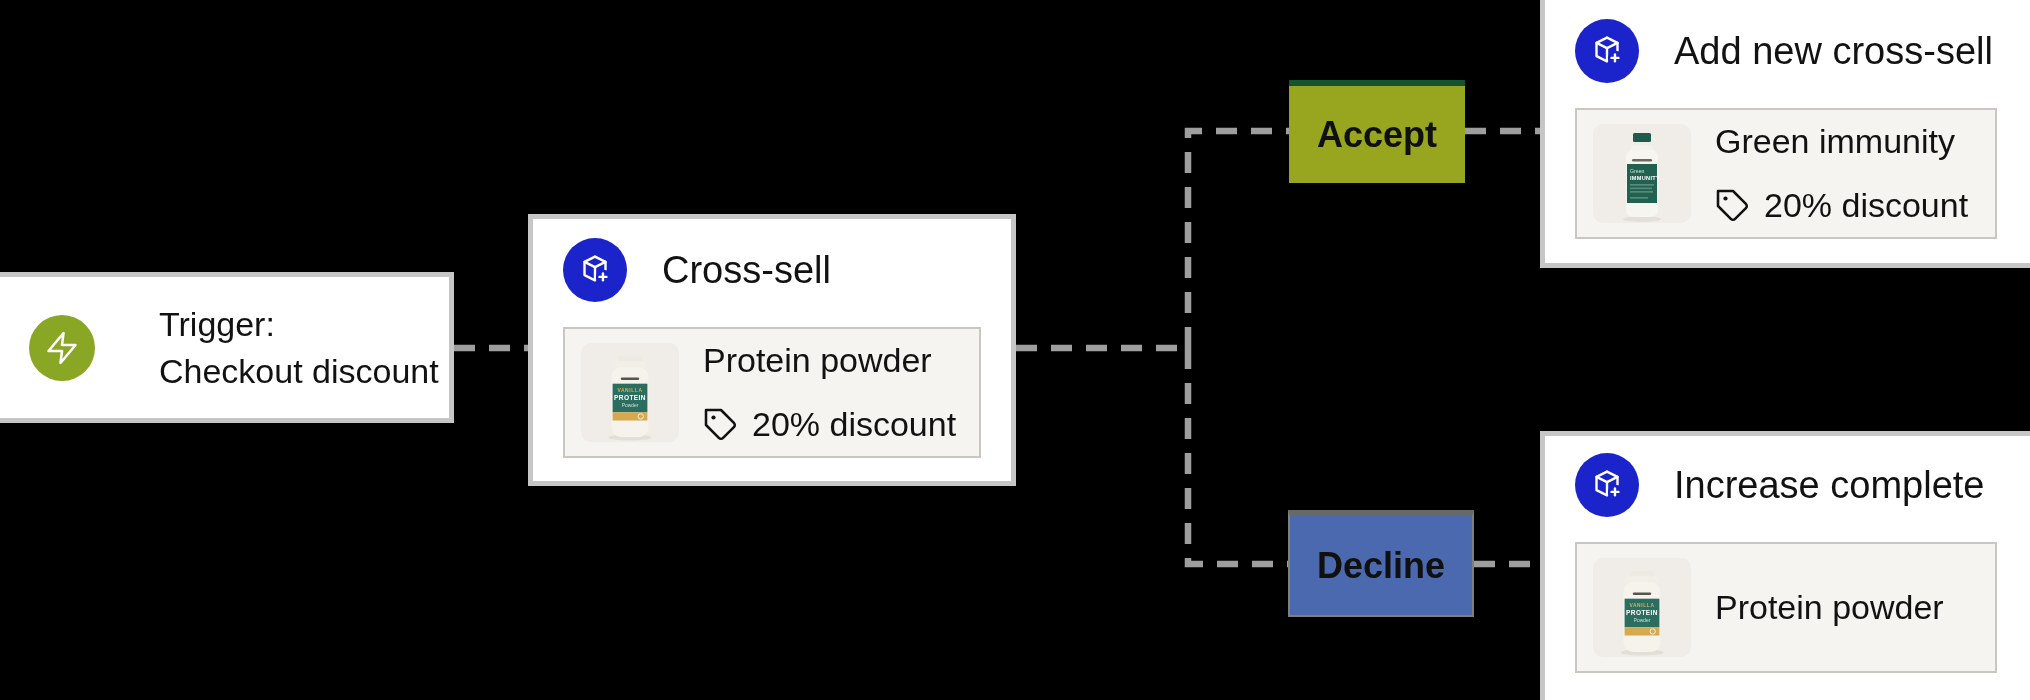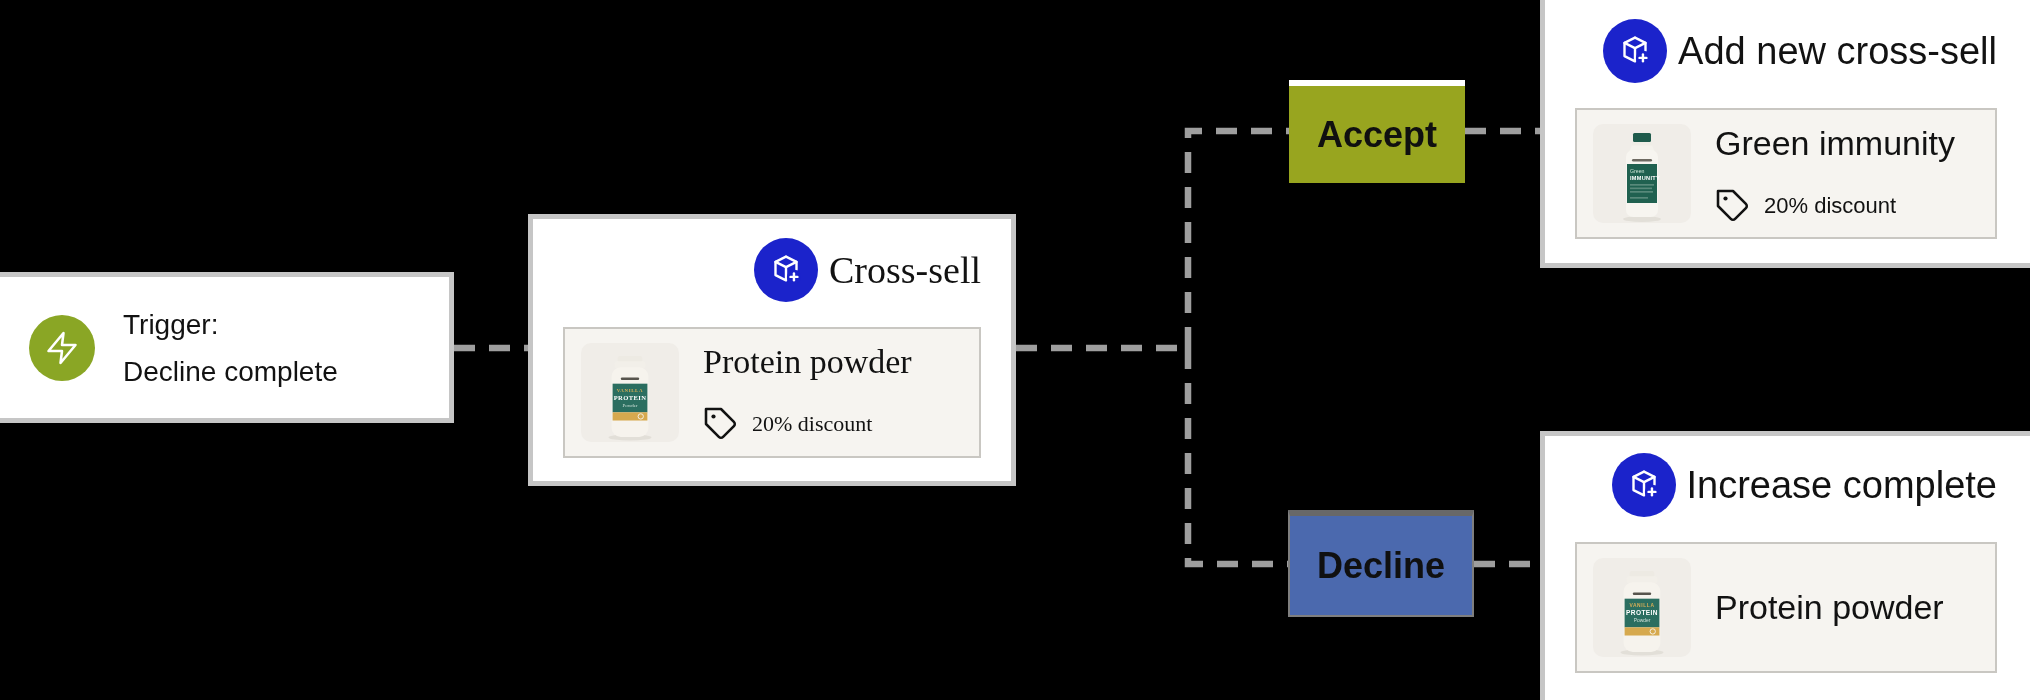--- a/index.html
+++ b/index.html
@@ -8,48 +8,48 @@
   .canvas *{box-sizing:border-box;}
 
   .connectors{position:absolute;left:0;top:0;z-index:1;}
   .connectors path{fill:none;stroke:#9e9e9e;stroke-width:6.5;stroke-dasharray:21 14;}
 
   .card{position:absolute;background:#fff;border:5px solid #c6c6c6;z-index:2;}
 
   
   .trigger{left:-6px;top:272px;width:460px;height:151px;display:flex;align-items:center;
            gap:28px;padding-left:30px;}
-  .trigger-text{font-size:28px;line-height:47px;}
+  .trigger-text{font-size:34px;line-height:47px;margin-left:36px;}
 
   
   .circle{border-radius:50%;display:flex;align-items:center;justify-content:center;flex:none;}
   .circle.green{width:66px;height:66px;background:#8aa625;}
   .circle.blue{width:64px;height:64px;background:#1b23cb;}
 
   
   .node{padding:19px 30px;}
-  .node.cs{left:528px;top:214px;width:488px;height:272px;font-family:Liberation Serif, serif;}
+  .node.cs{left:528px;top:214px;width:488px;height:272px;}
   .node.tr{left:1540px;top:-5px;width:500px;height:273px;padding-right:38px;}
   .node.br{left:1540px;top:431px;width:500px;height:290px;padding-top:17px;padding-right:38px;}
-  .node-header{display:flex;align-items:center;gap:11px;margin-bottom:25px;justify-content:flex-end;}
+  .node-header{display:flex;align-items:center;gap:35px;margin-bottom:25px;}
   .node-title{font-size:38px;font-weight:500;white-space:nowrap;}
 
   .product-card{display:flex;align-items:center;gap:24px;height:131px;background:#f6f4f0;
                 border:2px solid #c9c7c2;padding:14px 16px;}
   .tile{width:98px;height:99px;background:#f0ede8;border-radius:10px;flex:none;
         display:flex;align-items:flex-end;justify-content:center;overflow:hidden;}
   .p-col{display:flex;flex-direction:column;gap:1px;}
   .p-name{font-size:34px;white-space:nowrap;}
-  .tag-row{display:flex;align-items:center;gap:13px;font-size:22px;white-space:nowrap;margin-top:24px;}
+  .tag-row{display:flex;align-items:center;gap:13px;font-size:34px;white-space:nowrap;margin-top:24px;}
 
   
   .btn{position:absolute;display:flex;align-items:center;justify-content:center;
        font-size:36px;font-weight:600;color:#101010;z-index:2;}
   .btn.accept{left:1289px;top:80px;width:176px;height:103px;background:#98a51f;
-              border-top:6px solid #ffffff;}
+              border-top:6px solid #14532d;}
   .btn.decline{left:1288px;top:510px;width:186px;height:107px;background:#4b69ae;
                border:2px solid #7f7f7f;border-top:6px solid #686868;text-align:center;}
 </style>
 </head>
 <body>
 
 <div class="canvas">
 
   <svg class="connectors" width="2030" height="700">
     <path d="M454 348 H528"></path>
@@ -61,21 +61,21 @@
   </svg>
 
   <div class="card trigger">
     <div class="circle green">
       <svg width="36" height="36" viewBox="0 0 24 24" fill="none" stroke="#fff" stroke-width="1.7" stroke-linejoin="round" stroke-linecap="round">
         <path d="M13 2 L3 14 H12 L11 22 L21 10 H12 L13 2 Z"></path>
       </svg>
     </div>
     <div class="trigger-text">
       <div>Trigger:</div>
-      <div>Decline complete</div>
+      <div>Checkout discount</div>
     </div>
   </div>
 
   <div class="card node cs">
     <div class="node-header">
       <div class="circle blue">
         <svg width="36" height="36" viewBox="0 0 24 24" fill="none" stroke="#fff" stroke-width="1.6" stroke-linejoin="round" stroke-linecap="round">
           <path d="M12 3.1 L19 6.6 V11.6"></path>
           <path d="M12 3.1 L5 6.6 V15.4 L12 18.9 V10.1"></path>
           <path d="M5 6.6 L12 10.1 L19 6.6"></path>

